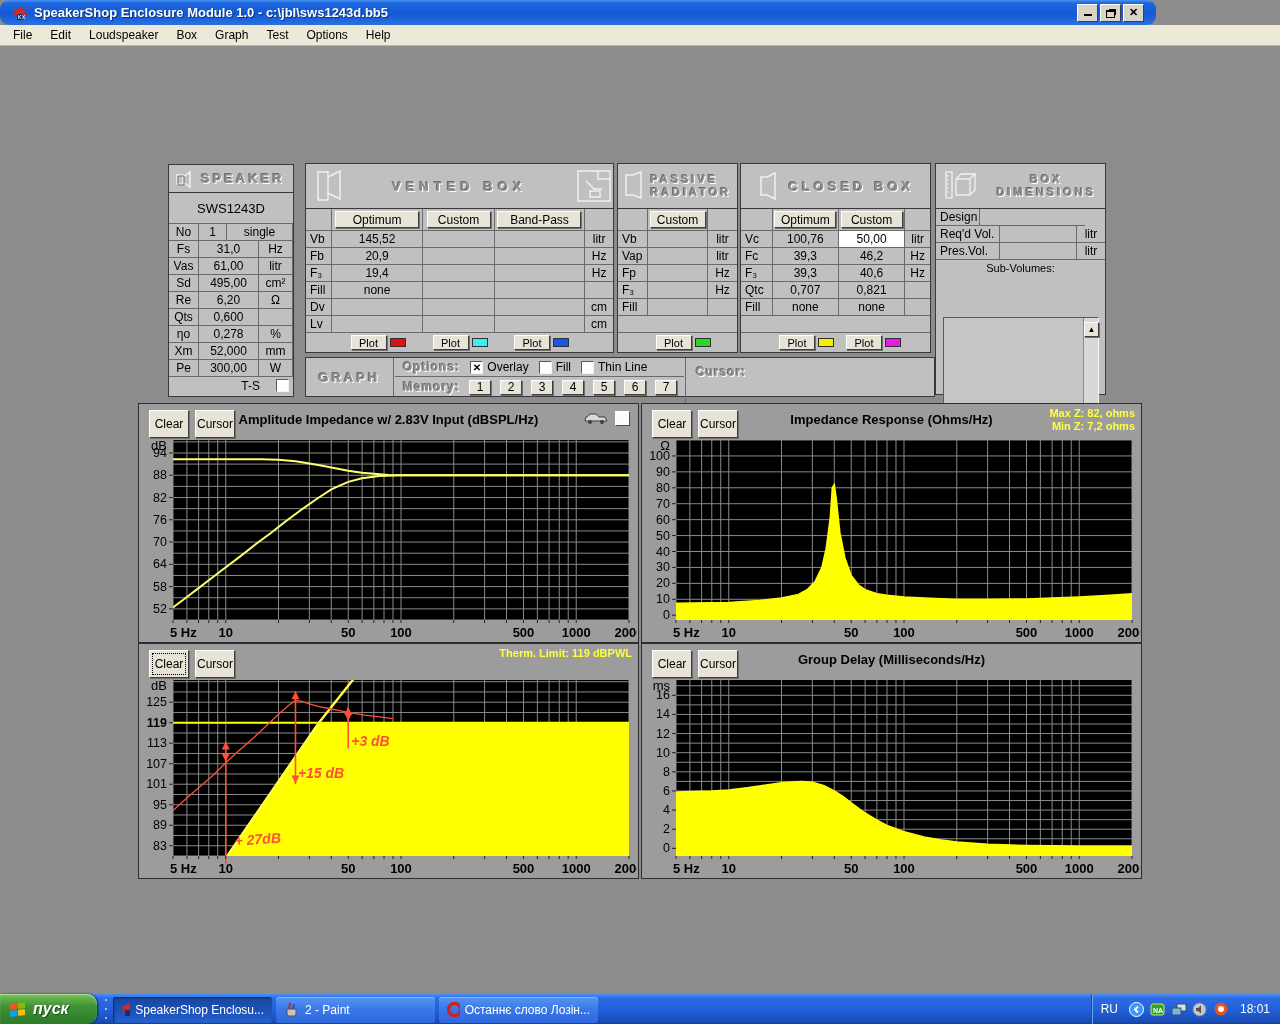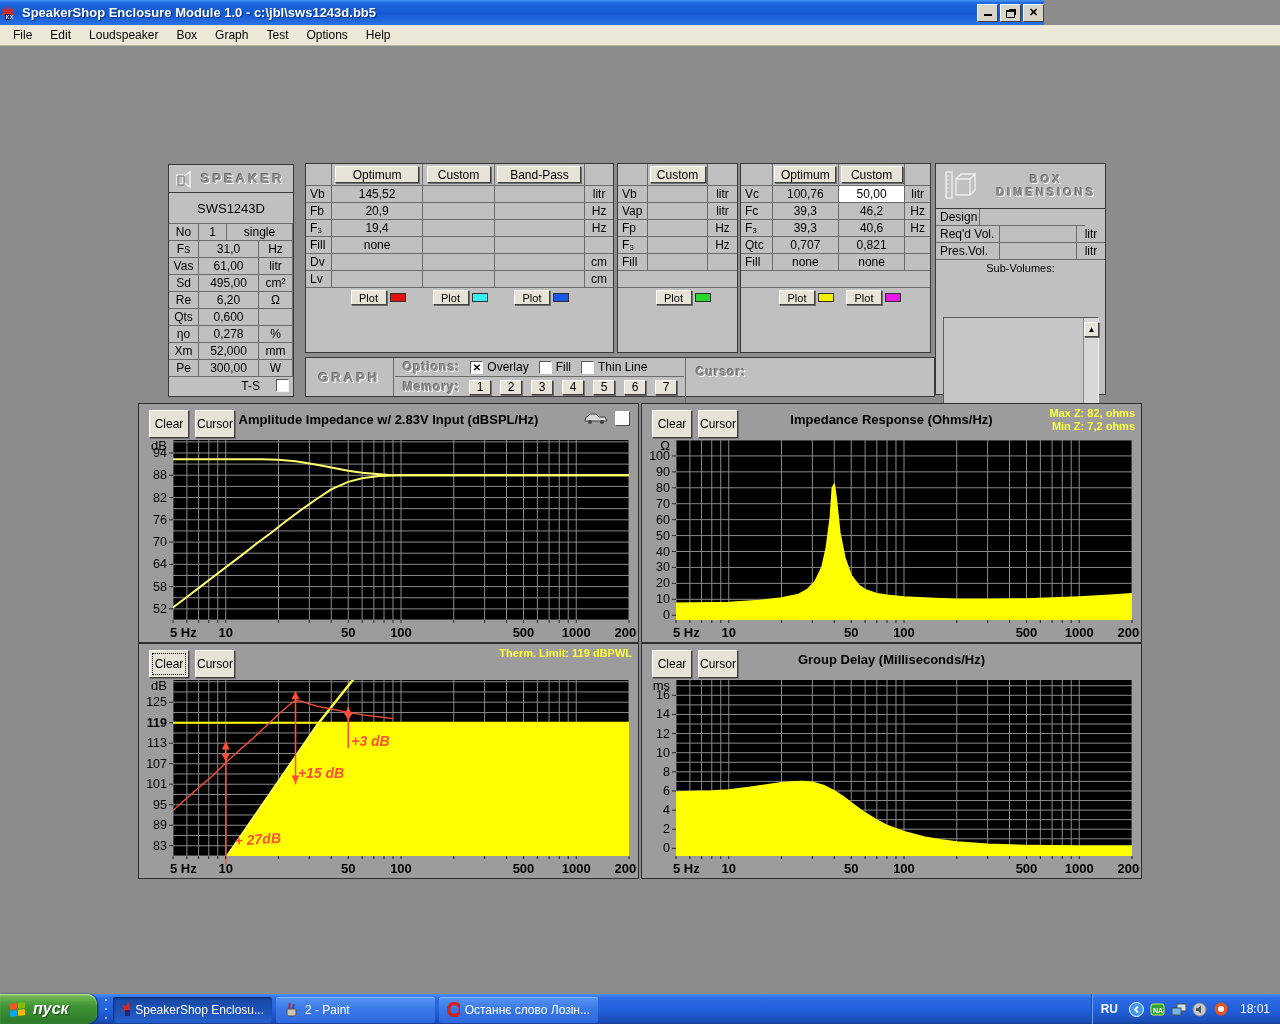--- a/index.html
+++ b/index.html
@@ -1,22 +1,22 @@
 <!DOCTYPE html>
 <html><head>
 <meta charset="utf-8">
 <style>
   * { box-sizing: border-box; margin:0; padding:0; }
   html,body { width:1280px; height:1024px; overflow:hidden; }
   body { font-family:"Liberation Sans",sans-serif; background:#8C8C8C; position:relative; }
 
   
-  .titlebar { position:absolute; left:0; top:0; width:1044px; height:25px;
+  .titlebar { position:absolute; left:0; top:0; width:1156px; height:25px;
     background:linear-gradient(180deg,#4795F2 0%,#1E66E0 12%,#1459D2 55%,#2B71E0 100%);
-    display:flex; align-items:center; padding:0 0; }
+    display:flex; align-items:center; padding:0 12px;border-radius:9px; }
   .titlebar .ttl { color:#fff; font-weight:bold; font-size:13px; margin-left:6px; text-shadow:1px 1px 1px #00307A; }
   .winbtns { margin-left:auto; display:flex; gap:2px; }
   .winbtn { width:21px; height:18px; background:#D8D4C8; border:1px solid; border-color:#FFFFFF #404040 #404040 #FFFFFF;
     font-size:11px; font-weight:bold; color:#000; display:flex; align-items:center; justify-content:center; line-height:1; }
   .menubar { position:absolute; left:0; top:25px; width:1280px; height:21px; background:#ECE9D8; border-bottom:1px solid #B8B4A4;
     display:flex; align-items:center; padding-left:4px; }
   .menu-item { font-size:12px; color:#000; padding:2px 9px; }
 
   
   .panel { position:absolute; background:#C0C0C0; border:1px solid #383838; }
@@ -56,21 +56,21 @@
     box-shadow:inset 0 1px 1px #B9E39B, 1px 0 2px #0A2A52; display:flex; align-items:center; gap:5px; padding-left:8px; }
   .startbtn .stxt { color:#fff; font-weight:bold; font-style:italic; font-size:16px; text-shadow:1px 1px 1px #1E4D1B; }
   .qdots { width:10px; height:26px; margin-left:4px;
     background:radial-gradient(circle 1.5px at 50% 4px,#9CC0F5 95%,transparent), radial-gradient(circle 1.5px at 50% 13px,#9CC0F5 95%,transparent), radial-gradient(circle 1.5px at 50% 22px,#9CC0F5 95%,transparent); }
   .task { height:26px; margin:2px 2px 0 2px; border-radius:3px; display:flex; align-items:center; gap:5px;
     padding:0 8px; font-size:12px; color:#fff; width:159px; overflow:hidden; white-space:nowrap;
     background:linear-gradient(180deg,#5795F2 0%,#3B79E8 45%,#2E68DE 100%); box-shadow:inset 0 1px 0 #8AB6F6; }
   .task.active { background:linear-gradient(180deg,#17479F 0%,#1E53BC 60%,#2760CE 100%); box-shadow:inset 1px 1px 2px #0C2B66; }
   .tray { margin-left:auto; height:30px; display:flex; align-items:center; gap:5px; padding:0 10px 0 8px;
     border-left:1px solid #6FA3F2; box-shadow:-1px 0 0 #1A47A8; }
-  .tray .lang { color:#fff; font-size:12px; font-weight:bold; padding-right:6px; }
+  .tray .lang { color:#fff; font-size:12px; font-weight:normal; padding-right:6px; }
   .tray .time { color:#fff; font-size:12px; margin-left:6px; }
   .ticon { width:16px; height:16px; display:inline-flex; align-items:center; justify-content:center; }
 
   svg text { user-select:none; }
 </style>
 </head>
 <body>
 
 <div class="titlebar">
   <svg width="16" height="16">
@@ -155,20 +155,31 @@
       <div class="cell" style="width:60px">300,00</div>
       <div class="cell" style="width:34px">W</div>
     </div>
   <div style="height:17px;display:flex;align-items:center;justify-content:flex-end;gap:16px;padding-right:4px;">
     <span style="font-size:12px;">T-S</span>
     <span class="checkbox"></span>
   </div>
 </div>
 
 <div class="panel" style="left:305px;top:163px;width:309px;height:190px;">
+  <div class="phead">
+    <svg width="36" height="34" style="position:absolute;left:8px;">
+      <path d="M4 3 h10 v28 h-10 z M14 8 l12 -6 v28 l-12 -6" fill="none" stroke="#F0F0F0" stroke-width="1.5"></path>
+    </svg>
+    <span class="emb" style="font-size:13px;letter-spacing:5px;">VENTED BOX</span>
+    <svg width="40" height="34" style="position:absolute;left:268px;">
+      <path d="M4 2 h32 v30 h-32 z" fill="none" stroke="#F0F0F0" stroke-width="1.5"></path>
+      <path d="M12 12 l8 8 h8 M24 2 v8 h12" fill="none" stroke="#F0F0F0" stroke-width="1.5"></path>
+      <rect x="16" y="22" width="10" height="6" fill="none" stroke="#F0F0F0" stroke-width="1.5"></rect>
+    </svg>
+  </div>
   <div class="row" style="height:22px;border-bottom:1px solid #6A6A6A;">
     <div style="width:26px;border-right:1px solid #6A6A6A;"></div>
     <div style="width:92px;border-right:1px solid #6A6A6A;display:flex;align-items:center;justify-content:center;">
         <span class="btn" style="width:84px;height:17px;">Optimum</span>
       </div>
     <div style="width:72px;border-right:1px solid #6A6A6A;display:flex;align-items:center;justify-content:center;">
         <span class="btn" style="width:64px;height:17px;">Custom</span>
       </div>
     <div style="width:91px;border-right:1px solid #6A6A6A;display:flex;align-items:center;justify-content:center;">
         <span class="btn" style="width:84px;height:17px;">Band-Pass</span>
@@ -228,20 +239,29 @@
         <span class="chip" style="background: rgb(56, 240, 240);"></span>
       </div>
     <div style="width:91px;display:flex;justify-content:center;align-items:center;">
         <span class="btn plotbtn">Plot</span>
         <span class="chip" style="background: rgb(24, 88, 232);"></span>
       </div>
   </div>
 </div>
 
 <div class="panel" style="left:617px;top:163px;width:121px;height:190px;">
+  <div class="phead" style="gap:5px;">
+    <svg width="22" height="30">
+      <path d="M3 4 h7 l8 -3 v26 l-8 -3 h-7 z" fill="none" stroke="#F0F0F0" stroke-width="1.5"></path>
+    </svg>
+    <span class="emb" style="font-size:11px;letter-spacing:3px;line-height:13px;text-align:left;">
+      <div>PASSIVE</div>
+      <div>RADIATOR</div>
+    </span>
+  </div>
   <div class="row" style="height:22px;border-bottom:1px solid #6A6A6A;">
     <div style="width:30px;border-right:1px solid #6A6A6A;"></div>
     <div style="width:60px;border-right:1px solid #6A6A6A;display:flex;align-items:center;justify-content:center;">
         <span class="btn" style="width:56px;height:17px;">Custom</span>
       </div>
     <div style="width:29px;"></div>
   </div>
   <div class="row">
       <div class="cell lbl" style="width:30px">Vb</div>
       <div class="cell" style="width:60px"></div>
@@ -273,20 +293,26 @@
   <div class="row" style="height:19px;align-items:center;">
     <div style="width:30px;"></div>
     <div style="width:70px;display:flex;justify-content:center;align-items:center;">
         <span class="btn plotbtn">Plot</span>
         <span class="chip" style="background: rgb(40, 216, 40);"></span>
       </div>
   </div>
 </div>
 
 <div class="panel" style="left:740px;top:163px;width:191px;height:190px;">
+  <div class="phead" style="gap:10px;">
+    <svg width="22" height="30">
+      <path d="M4 6 h6 l8 -4 v26 l-8 -4 h-6 z" fill="none" stroke="#F0F0F0" stroke-width="1.5"></path>
+    </svg>
+    <span class="emb" style="font-size:13px;letter-spacing:4px;">CLOSED BOX</span>
+  </div>
   <div class="row" style="height:22px;border-bottom:1px solid #6A6A6A;">
     <div style="width:32px;border-right:1px solid #6A6A6A;"></div>
     <div style="width:67px;border-right:1px solid #6A6A6A;display:flex;align-items:center;justify-content:center;">
         <span class="btn" style="width:62px;height:17px;">Optimum</span>
       </div>
     <div style="width:67px;border-right:1px solid #6A6A6A;display:flex;align-items:center;justify-content:center;">
         <span class="btn" style="width:62px;height:17px;">Custom</span>
       </div>
     <div style="width:25px;"></div>
   </div>

